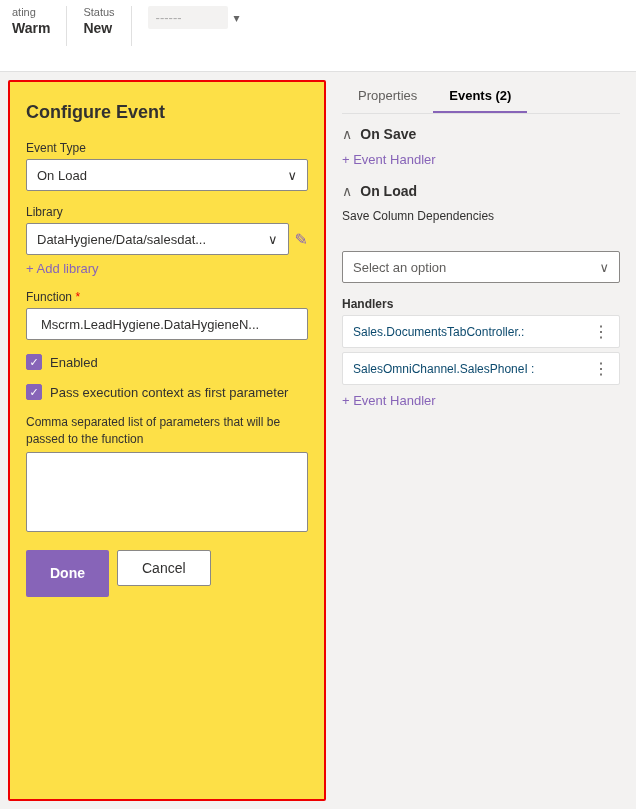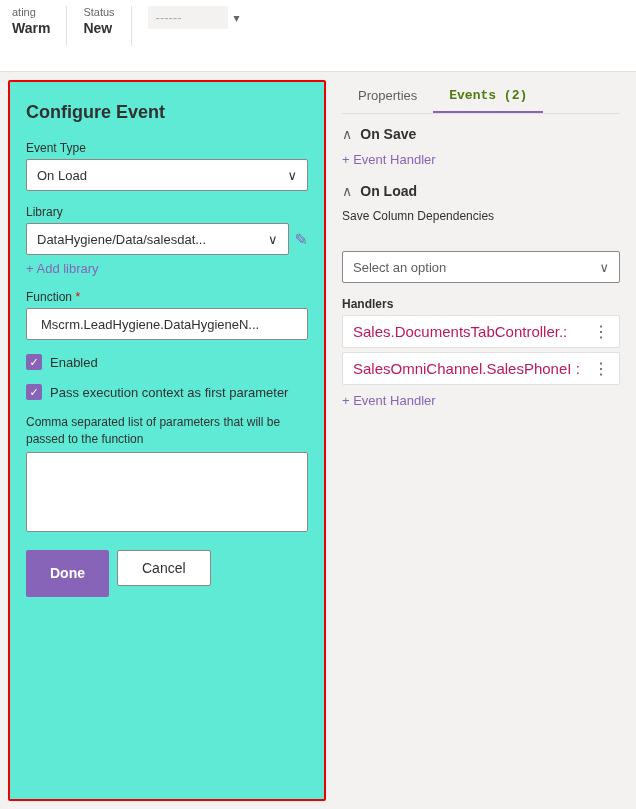--- a/index.html
+++ b/index.html
@@ -64,21 +64,21 @@
     
     .main-content {
       display: flex;
       flex: 1;
       overflow: hidden;
     }
 
     
     .left-panel {
       width: 318px;
-      background: #5eead4;
+      background: #fde047;
       border: 2px solid #e00;
       border-radius: 2px;
       padding: 20px 16px;
       display: flex;
       flex-direction: column;
       gap: 14px;
       overflow-y: auto;
       margin: 8px 0 8px 8px;
     }
 
@@ -278,24 +278,23 @@
       margin-top: 8px;
     }
     .tab {
       padding: 8px 16px;
       font-size: 13px;
       color: #605e5c;
       cursor: pointer;
       border-bottom: 2px solid transparent;
     }
     .tab.active {
-      color: #4d7c0f;
+      color: #000000;
       font-weight: 600;
       border-bottom: 2px solid #8764b8;
-      font-family: Liberation Mono, monospace;
     }
 
     .section-header {
       display: flex;
       align-items: center;
       gap: 8px;
       padding: 12px 0 6px 0;
     }
     .section-chevron {
       color: #605e5c;
@@ -354,22 +353,22 @@
       align-items: center;
       justify-content: space-between;
       background: #fff;
       border: 1px solid #e0e0e0;
       border-radius: 2px;
       padding: 6px 10px;
       margin-bottom: 4px;
       cursor: pointer;
     }
     .handler-name {
-      color: #be185d;
-      font-size: 15px;
+      color: #0c4a6e;
+      font-size: 12px;
     }
     .handler-dots {
       color: #605e5c;
       font-size: 16px;
     }
   </style>
 </head>
 <body>
 
 <div class="top-bar">

